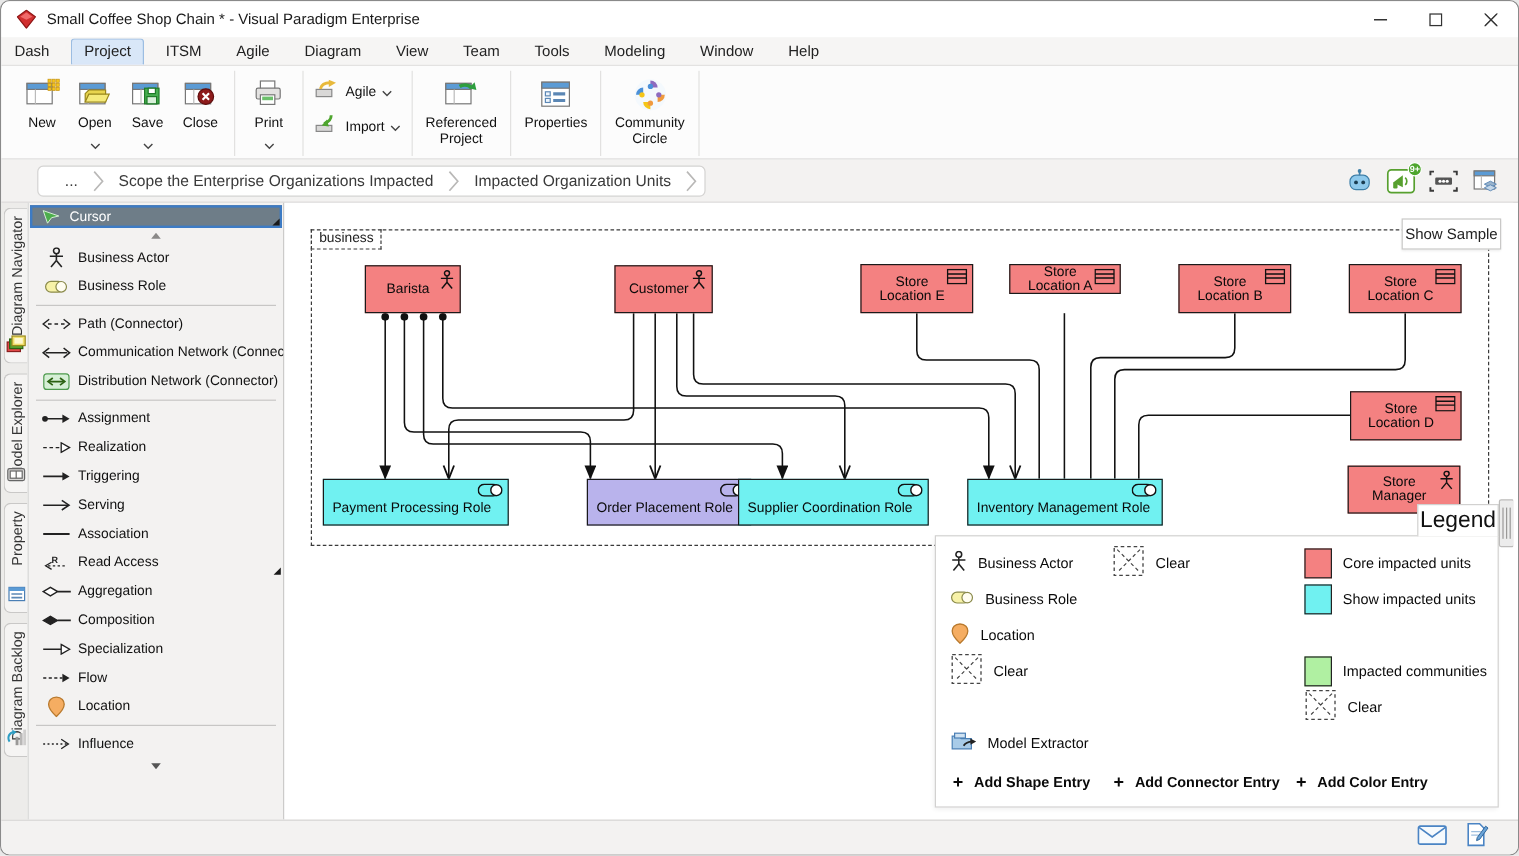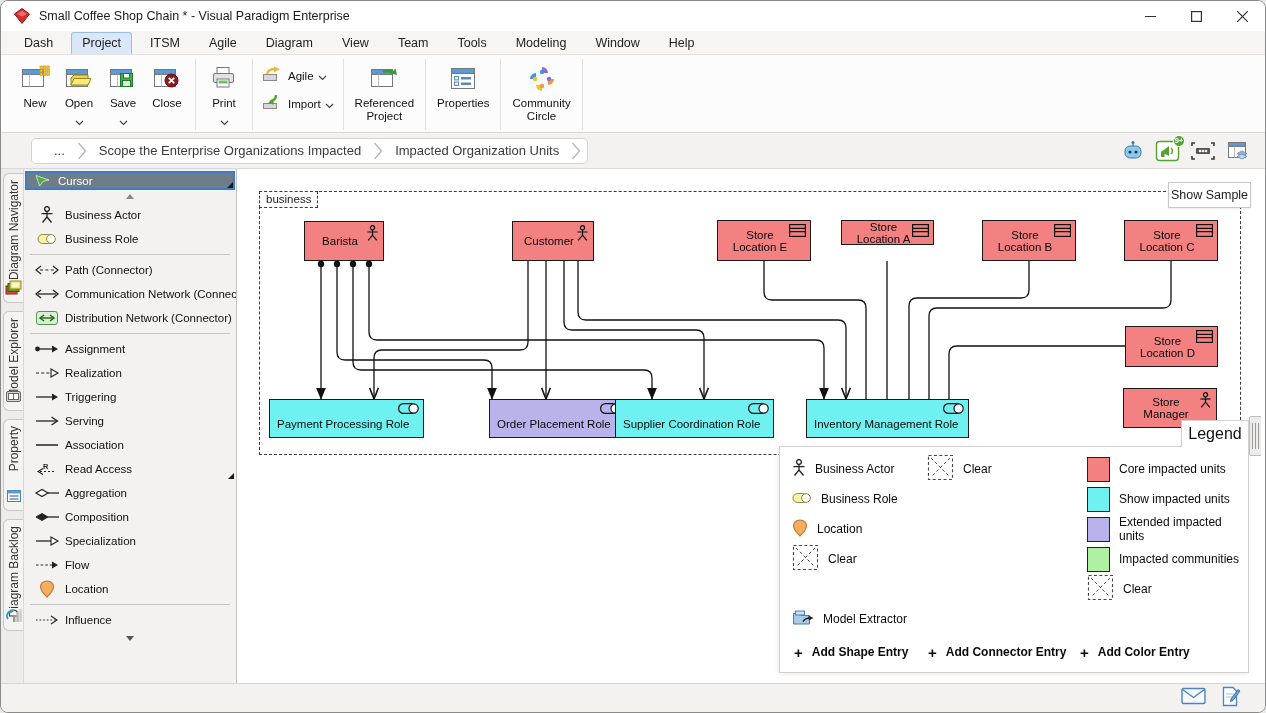--- a/index.html
+++ b/index.html
@@ -7,21 +7,21 @@
   .app { position:relative; width:1266px; height:713px; background:#fff; border:1px solid #8a8a8a; border-radius:8px; overflow:hidden; }
 
   
   .titlebar { position:absolute; left:0; top:0; width:100%; height:30px; background:#fff; display:flex; align-items:center; }
   .vp-logo { margin-left:13px; width:16px; height:16px; }
   .title-text { margin-left:9px; font-size:12.5px; color:#1a1a1a; }
   .win-controls { margin-left:auto; display:flex; height:100%; }
   .win-btn { width:46px; height:100%; display:flex; align-items:center; justify-content:center; font-size:14px; color:#333; }
 
   
-  .menubar { position:absolute; left:0; top:30px; width:100%; height:24px; background:#f6f5f4; display:flex; align-items:center; border-bottom:1px solid #e3e2e1; padding-left:12px; }
+  .menubar { position:absolute; left:0; top:30px; width:100%; height:24px; background:#f6f5f4; display:flex; align-items:center; border-bottom:1px solid #e3e2e1; }
   .menu-item { font-size:12.5px; color:#222; padding:3px 10px; margin-right:7px; border:1px solid transparent; }
   .menu-item.active { background:#d9e7f8; border:1px solid #9cbde2; border-bottom-color:#d9e7f8; border-radius:3px 3px 0 0; }
 
   
   .toolbar { position:absolute; left:0; top:54px; width:100%; height:78px; background:#fcfcfc; border-bottom:1px solid #d9d8d7; display:flex; align-items:stretch; padding:4px 0 2px 6px; }
   .tb-group { display:flex; align-items:flex-start; padding:2px 6px; border-right:1px solid #e2e1e0; }
   .tb-btn { display:flex; flex-direction:column; align-items:center; padding:3px 5px; min-width:44px; border-radius:3px; }
   .tb-btn .ticon { height:30px; display:flex; align-items:center; }
   .tb-btn .tlabel { font-size:11.5px; color:#111; text-align:center; line-height:1.15; margin-top:3px; white-space:pre-line; }
   .tb-btn .tchev { margin-top:2px; height:6px; }
@@ -58,21 +58,21 @@
   
   .canvas { position:absolute; left:236px; top:168px; right:4px; bottom:29px; background:#fff; overflow:hidden; }
   .biz-box { position:absolute; border:1.4px dashed #3a3a3a; }
   .biz-label { position:absolute; border:1.4px dashed #3a3a3a; background:#fff; font-size:11.5px; color:#222; padding:1px 6px 2px 6px; }
   .node { position:absolute; border:1px solid #1a1a1a; font-size:11.5px; color:#0a0a0a; }
   .node .nlabel { position:absolute; left:0; right:14px; top:0; bottom:0; display:flex; align-items:center; justify-content:center; text-align:center; padding-left:6px; }
   .node.role .nlabel { justify-content:flex-start; right:4px; padding-left:7px; align-items:flex-end; padding-bottom:7px; }
   .node .nicon { position:absolute; top:3px; right:4px; }
   .edges { position:absolute; left:0; top:0; }
   .show-sample { position:absolute; background:#fff; border:1px solid #c9c8c7; font-size:12.5px; color:#222; display:flex; align-items:center; justify-content:center; box-shadow:0 1px 2px rgba(0,0,0,.08); }
-  .legend-tab { position:absolute; background:#fff; border:1px solid #d2d1d0; border-bottom:none; font-size:16px; color:#111; display:flex; align-items:center; justify-content:center; }
+  .legend-tab { position:absolute; background:#fff; border:1px solid #d2d1d0; border-bottom:none; font-size:19px; color:#111; display:flex; align-items:center; justify-content:center; }
   .legend-panel { position:absolute; background:#fff; border:1px solid #d2d1d0; box-shadow:-1px 2px 4px rgba(0,0,0,.07); }
   .lg-entry { position:absolute; display:flex; align-items:center; gap:9px; font-size:12px; color:#0a0a0a; }
   .lg-swatch { width:23px; height:25px; border:1px solid #222; flex:none; }
   .lg-btn { position:absolute; display:flex; align-items:center; gap:9px; font-size:12px; color:#0a0a0a; font-weight:bold; }
   .lg-btn .plus { font-size:15px; font-weight:bold; }
   .grip { position:absolute; background:#ececec; border:1px solid #bdbcbb; border-radius:2px; display:flex; align-items:center; justify-content:center; gap:2px; }
   .grip i { display:block; width:1px; height:26px; background:#9a9998; }
 
   
   .statusbar { position:absolute; left:0; bottom:0; width:100%; height:29px; background:#f3f2f1; border-top:1px solid #d6d5d4; display:flex; align-items:center; }
@@ -778,24 +778,20 @@
           <span>Clear</span>
         </div>
         <div class="lg-entry" style="left: 307px; top: 8px; height: 28px;">
           <span class="lg-swatch" style="background: rgb(244, 129, 129);"></span>
           <span>Core impacted units</span>
         </div>
         <div class="lg-entry" style="left: 307px; top: 38px; height: 28px;">
           <span class="lg-swatch" style="background: rgb(112, 241, 241);"></span>
           <span>Show impacted units</span>
         </div>
-        <div class="lg-entry" style="left: 307px; top: 68px; height: 28px;">
-          <span class="lg-swatch" style="background: rgb(185, 179, 236);"></span>
-          <span>Extended impacted units</span>
-        </div>
         <div class="lg-entry" style="left: 307px; top: 98px; height: 28px;">
           <span class="lg-swatch" style="background: rgb(176, 240, 162);"></span>
           <span>Impacted communities</span>
         </div>
         <div class="lg-entry" style="left: 307px; top: 128px; height: 28px;">
           <span><svg width="27" height="27" viewBox="0 0 27 27">
               <rect x="1.5" y="1.5" width="24" height="24" fill="#fff" stroke="#444" stroke-width="1.1" stroke-dasharray="3,2.4"></rect>
               <path d="M4,4 L23,23 M23,4 L4,23" stroke="#444" stroke-width="1" stroke-dasharray="3,2.4"></path>
             </svg></span>
           <span>Clear</span>

